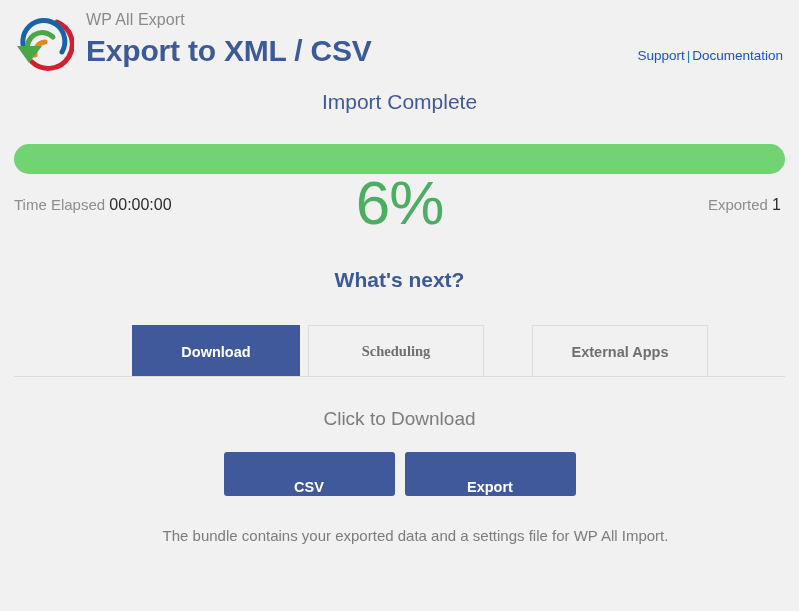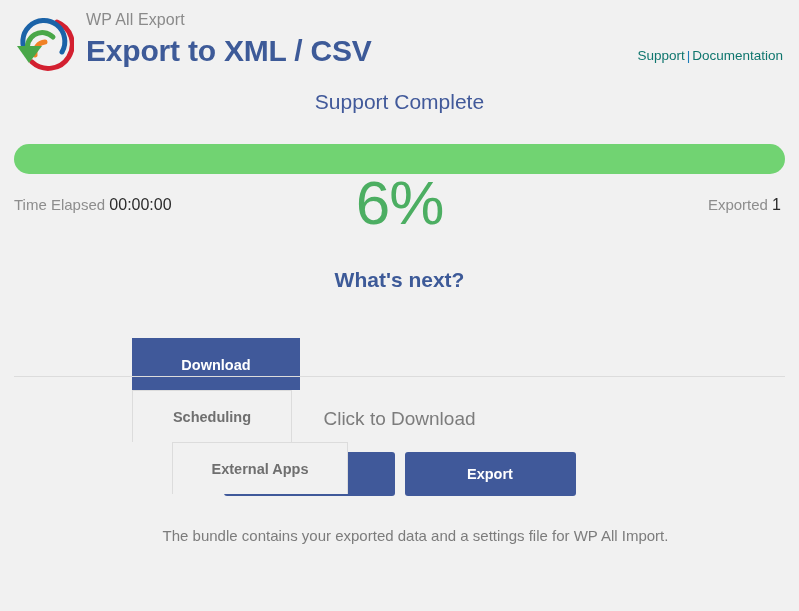--- a/index.html
+++ b/index.html
@@ -47,21 +47,21 @@
     letter-spacing: -0.2px;
   }
   .header-links {
     position: absolute;
     right: 16px;
     top: 48px;
     font-size: 13.5px;
     color: #1a7cb8;
   }
   .header-links a {
-    color: #0f766e;
+    color: #1d4ed8;
     text-decoration: none;
   }
   .link-sep {
     color: #1a7cb8;
     padding: 0 2px;
   }
 
   
   .status-title {
     text-align: center;
@@ -134,42 +134,41 @@
 
   
   .tabs-row {
     position: relative;
     margin-top: 32px;
     height: 56px;
   }
   .tabs {
     position: absolute;
     left: 132px;
-    top: 14px;
+    top: 1px;
     display: flex;
-    flex-direction: column;
   }
   .tab {
     height: 52px;
     box-sizing: border-box;
     display: flex;
     align-items: center;
     justify-content: center;
     font-size: 14.5px;
     font-weight: bold;
     color: #6f6f6f;
     background: #f1f1f1;
     border: 1px solid #dcdcdc;
     border-bottom: none;
     margin-right: 8px;
     padding: 0 14px;
     cursor: pointer;
   }
   .tab.tab-download { width: 168px; }
-  .tab.tab-scheduling { width: 160px; }
+  .tab.tab-scheduling { width: 176px; font-family: Liberation Serif, serif; }
   .tab.tab-external { width: 176px; margin-right: 0; margin-left: 40px; }
   .tab.active {
     background: #40599a;
     color: #ffffff;
     border-color: #40599a;
   }
   .tabs-underline {
     position: absolute;
     left: 14px;
     right: 14px;
@@ -196,21 +195,21 @@
   .dl-btn {
     width: 171px;
     height: 44px;
     background: #40599a;
     color: #fff;
     font-size: 14.5px;
     font-weight: bold;
     border: none;
     border-radius: 3px;
     display: flex;
-    align-items: center;
+    align-items: flex-end;
     justify-content: center;
     cursor: pointer;
     font-family: "Liberation Sans", sans-serif;
   }
   .panel-note {
     margin-top: 28px;
     font-size: 15px;
     color: #7c7c7c;
     line-height: 24px;
     padding-left: 32px;
@@ -240,21 +239,21 @@
   <div class="brand">
     <div class="brand-sub">WP All Export</div>
     <div class="brand-title">Export to XML / CSV</div>
   </div>
 
   <div class="header-links">
     <a href="#">Support</a><span class="link-sep">|</span><a href="#">Documentation</a>
   </div>
 </div>
 
-<div class="status-title">Support Complete</div>
+<div class="status-title">Import Complete</div>
 
 <div class="progress-wrap">
   <div class="progress-bar" style="width: 100%; background: rgb(113, 211, 114);"></div>
 </div>
 
 <div class="stats">
   <div class="stat-left">
     <span>Time Elapsed</span>
     <span class="value">00:00:00</span>
   </div>

